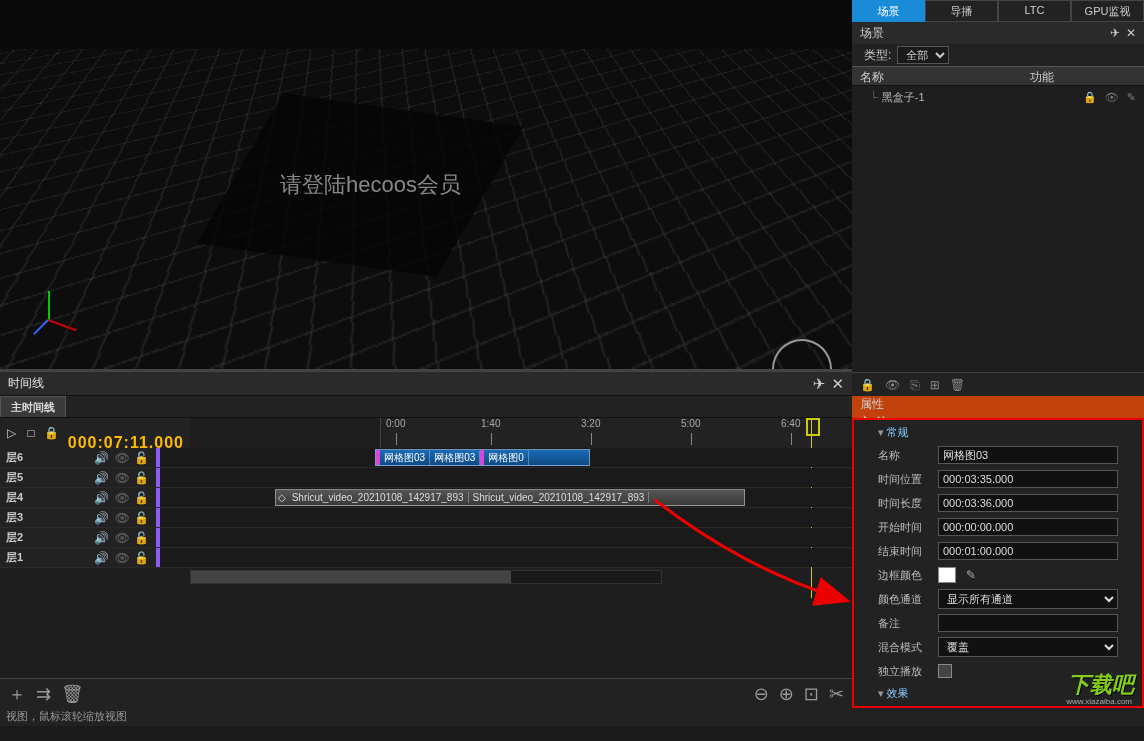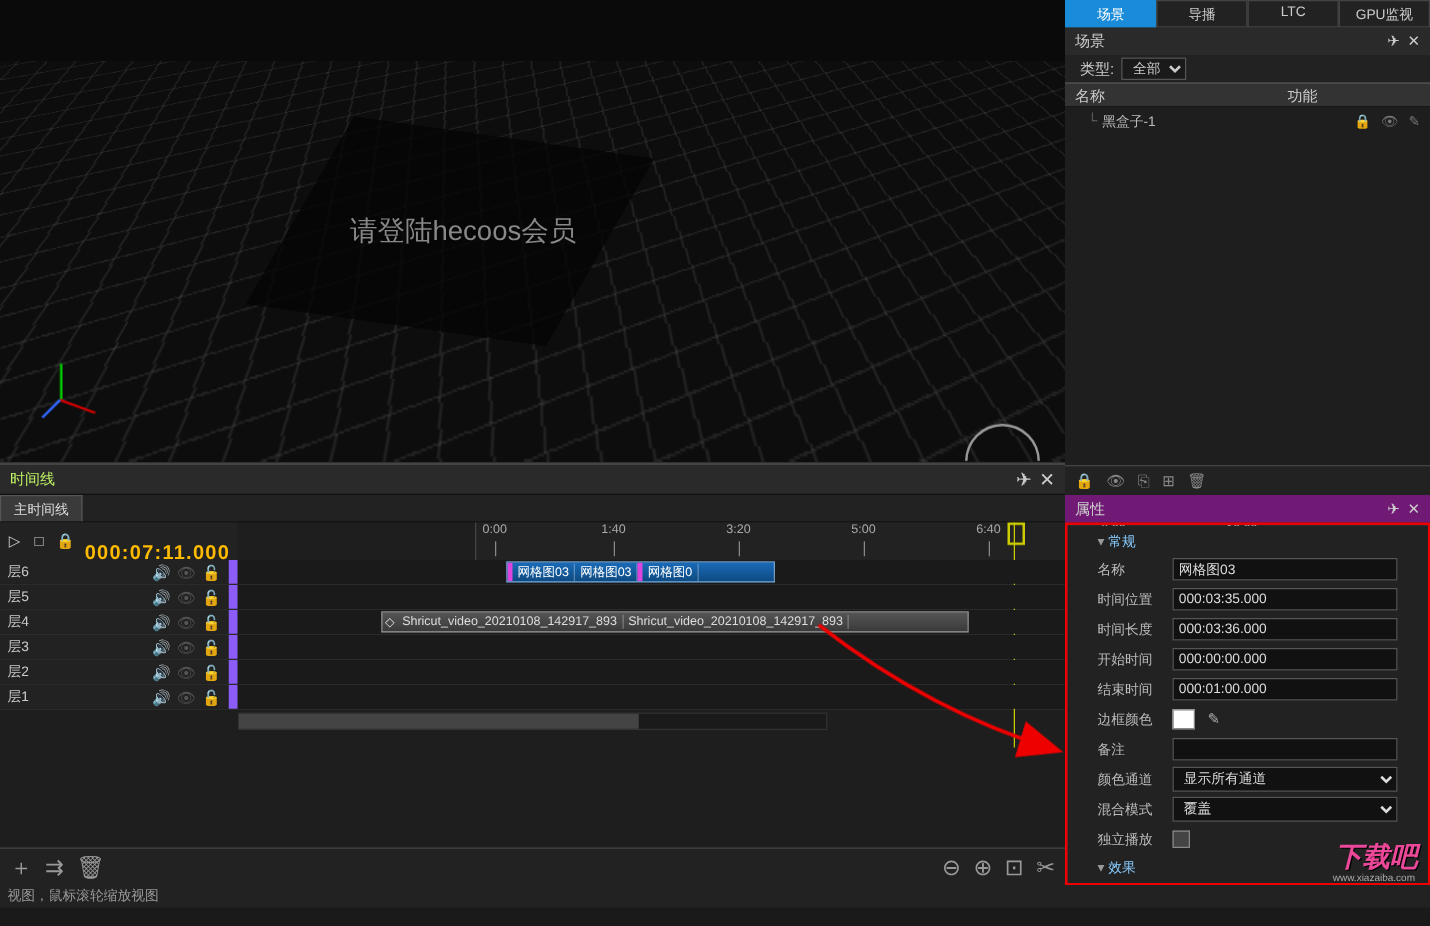--- a/index.html
+++ b/index.html
@@ -19,36 +19,36 @@
 .watermark { position: absolute; left: 280px; top: 170px; font-size: 22px; color: #888; }
 .axis { position: absolute; left: 30px; bottom: 30px; width: 50px; height: 50px; }
 .axis .y { position:absolute; left:18px; bottom:18px; width:2px; height:30px; background:#0c0; }
 .axis .x { position:absolute; left:18px; bottom:18px; width:30px; height:2px; background:#c00; transform:rotate(20deg); transform-origin:left; }
 .axis .z { position:absolute; left:18px; bottom:18px; width:20px; height:2px; background:#36f; transform:rotate(135deg); transform-origin:left; }
 .compass { position:absolute; right:20px; bottom:0; width:60px; height:30px; border:2px solid #999; border-radius:40px 40px 0 0; border-bottom:none; }
 
 
 .timeline-panel { flex:1; background:#1e1e1e; display:flex; flex-direction:column; border-top:2px solid #444; }
 .panel-header { height:24px; background:#2a2a2a; display:flex; align-items:center; padding:0 8px; justify-content:space-between; border-bottom:1px solid #111; }
-.panel-header .title { color:#bef264; }
+.panel-header .title { color:#e5e5e5; }
 .panel-header .icons { display:flex; gap:6px; color:#ccc; font-size:15px; }
 .tab-row { height:22px; display:flex; background:#222; border-bottom:1px solid #111; }
-.tab { padding:3px 10px; background:#3a3a3a; border:1px solid #555; border-bottom:none; color:#ddd; font-size:11px; }
+.tab { padding:3px 10px; background:#3a3a3a; border:1px solid #555; border-bottom:none; color:#ddd; font-size:11px;font-weight:bold; }
 .time-ctrl { height:30px; display:flex; align-items:center; padding:0 6px; gap:8px; background:#222; }
 .time-ctrl .btn { width:18px; height:18px; display:flex; align-items:center; justify-content:center; color:#ccc; }
 .timecode { color:#fb0; font-size:16px; font-weight:bold; letter-spacing:1px;margin-top:20px; }
 .lock-icon { color:#cc8; }
 .ruler { position:relative; height:30px; margin-left:190px; border-left:1px solid #444; background:#222; }
 .ruler-tick { position:absolute; top:0; font-size:10px; color:#aaa; }
 .ruler-tick::after { content:''; position:absolute; left:50%; top:15px; width:1px; height:12px; background:#888; }
 .playhead { position:absolute; top:0; bottom:-150px; width:1px; background:#cc0; }
 .playhead::before { content:''; position:absolute; top:0; left:-5px; width:10px; height:14px; border:2px solid #cc0; }
 .layers { background:#1a1a1a; }
 .layer-row { height:20px; display:flex; border-bottom:1px solid #2a2a2a; }
-.layer-head { width:190px; display:flex; align-items:center; padding:0 6px; gap:4px; background:#222; border-right:7px solid #8b5cf6; }
+.layer-head { width:160px; display:flex; align-items:center; padding:0 6px; gap:4px; background:#222; border-right:4px solid #8b5cf6;font-weight:bold; }
 .layer-head .lname { flex:1; color:#ccc; font-size:11px; }
 .layer-head .li { color:#555; font-size:12px; width:16px; text-align:center; }
 .layer-track { flex:1; position:relative; background:#1a1a1a; }
 .clip { position:absolute; top:1px; height:17px; display:flex; align-items:center; font-size:10px; color:#fff; overflow:hidden; white-space:nowrap; border:1px solid rgba(255,255,255,.4); }
 .clip.blue { background:linear-gradient(#1a6bb8,#0e4a82); }
 .clip.gray { background:linear-gradient(#555,#3a3a3a); color:#ddd; }
 .clip .seg { padding:0 4px; border-right:1px solid rgba(255,255,255,.3); }
 .clip .mag { width:4px; background:#d4d; height:100%; }
 .bottom-tools { height:30px; display:flex; align-items:center; padding:0 8px; gap:10px; background:#222; border-top:1px solid #444; margin-top:auto; }
 .bottom-tools .tool { color:#999; font-size:18px; }
@@ -66,33 +66,33 @@
 .list-head .col1 { width:170px; padding:2px 8px; }
 .list-head .col2 { flex:1; padding:2px 8px; }
 .scene-list { flex:1; min-height:180px; background:#1e1e1e; }
 .scene-item { height:22px; display:flex; align-items:center; padding:0 8px 0 18px; color:#bbb; font-size:11px; }
 .scene-item .tree { color:#666; margin-right:4px; }
 .scene-item .icons { margin-left:auto; display:flex; gap:8px; color:#777; }
 .mid-icons { height:24px; display:flex; align-items:center; padding:0 8px; gap:10px; background:#222; border-top:1px solid #444; color:#888; }
 
 
 .props { flex:1; background:#222; overflow-y:auto; border:2px solid #e00; position:relative; }
-.prop-header { height:22px; display:flex; align-items:center; padding:0 8px; background:#701a75; justify-content:space-between; }
+.prop-header { height:22px; display:flex; align-items:flex-start; padding:0 8px; background:#c2410c; justify-content:space-between;flex-direction:column; }
 .prop-section { padding:2px 16px; }
 .sect-title { padding:3px 8px; color:#8cf; font-size:11px; }
 .sect-title::before { content:'▾ '; color:#999; }
 .prop-row { display:flex; align-items:center; padding:2px 8px; gap:6px; min-height:24px; }
 .prop-row .label { width:54px; color:#bbb; font-size:11px; text-align:left; }
 .prop-row input[type=text] { flex:1; background:#111; border:1px solid #555; color:#ddd; padding:2px 4px; font-size:11px; min-width:0; }
 .prop-row .half { width:50px; flex:none; }
 .prop-row select { flex:1; background:#111; border:1px solid #555; color:#ddd; padding:2px 4px; font-size:11px; }
 .prop-row .swatch { width:18px; height:16px; background:#fff; border:1px solid #888; }
 .prop-row .edit-ic { color:#aaa; padding:0 4px; }
 .prop-row .chk { width:14px; height:14px; background:#444; border:1px solid #888; }
-.dl-logo { position:absolute; right:8px; bottom:6px; font-size:22px; font-weight:900; color:#ec4899; font-style:italic; text-shadow:1px 1px #000; }
+.dl-logo { position:absolute; right:8px; bottom:6px; font-size:22px; font-weight:900; color:#84cc16; font-style:italic; text-shadow:1px 1px #000; }
 .dl-sub { position:absolute; right:10px; bottom:0; font-size:8px; color:#aaa; }
 
 .status-bar { height:18px; background:#222; padding:1px 6px; color:#999; font-size:11px; }
 .arrow { position:absolute; left:645px; top:490px; pointer-events:none; }
 .icon-btn { cursor:pointer; }
 </style>
 </head>
 <body>
 
 <div class="main">
@@ -294,26 +294,26 @@
         <div class="prop-row">
             <span class="label">结束时间</span>
             <input type="text" value="000:01:00.000" style="">
           </div>
         <div class="prop-row">
             <span class="label">边框颜色</span>
             <span class="swatch"></span>
             <span class="edit-ic icon-btn">✎</span>
           </div>
         <div class="prop-row">
+            <span class="label">颜色通道</span>
+            <select><option>显示所有通道</option></select>
+          </div>
+        <div class="prop-row">
             <span class="label">备注</span>
             <input type="text" value="" style="">
-          </div>
-        <div class="prop-row">
-            <span class="label">颜色通道</span>
-            <select><option>显示所有通道</option></select>
           </div>
         <div class="prop-row">
             <span class="label">混合模式</span>
             <select><option>覆盖</option></select>
           </div>
         <div class="prop-row">
             <span class="label">独立播放</span>
             <span class="chk"></span>
           </div>
         <div class="sect-title">效果</div>

